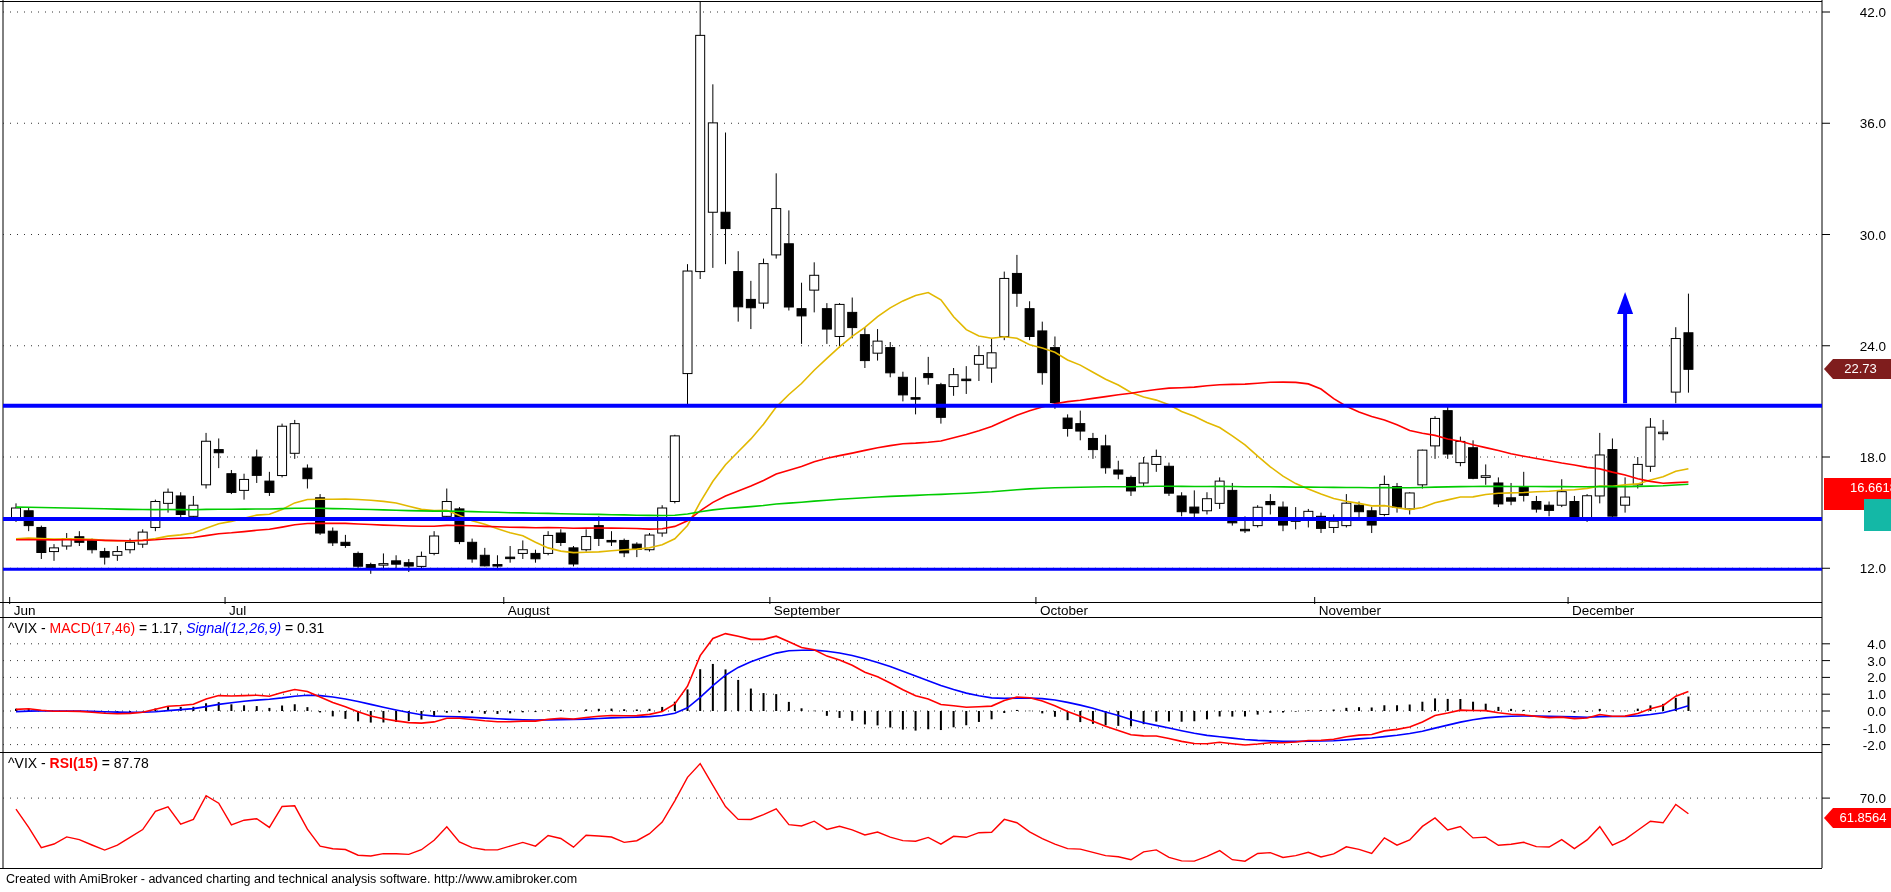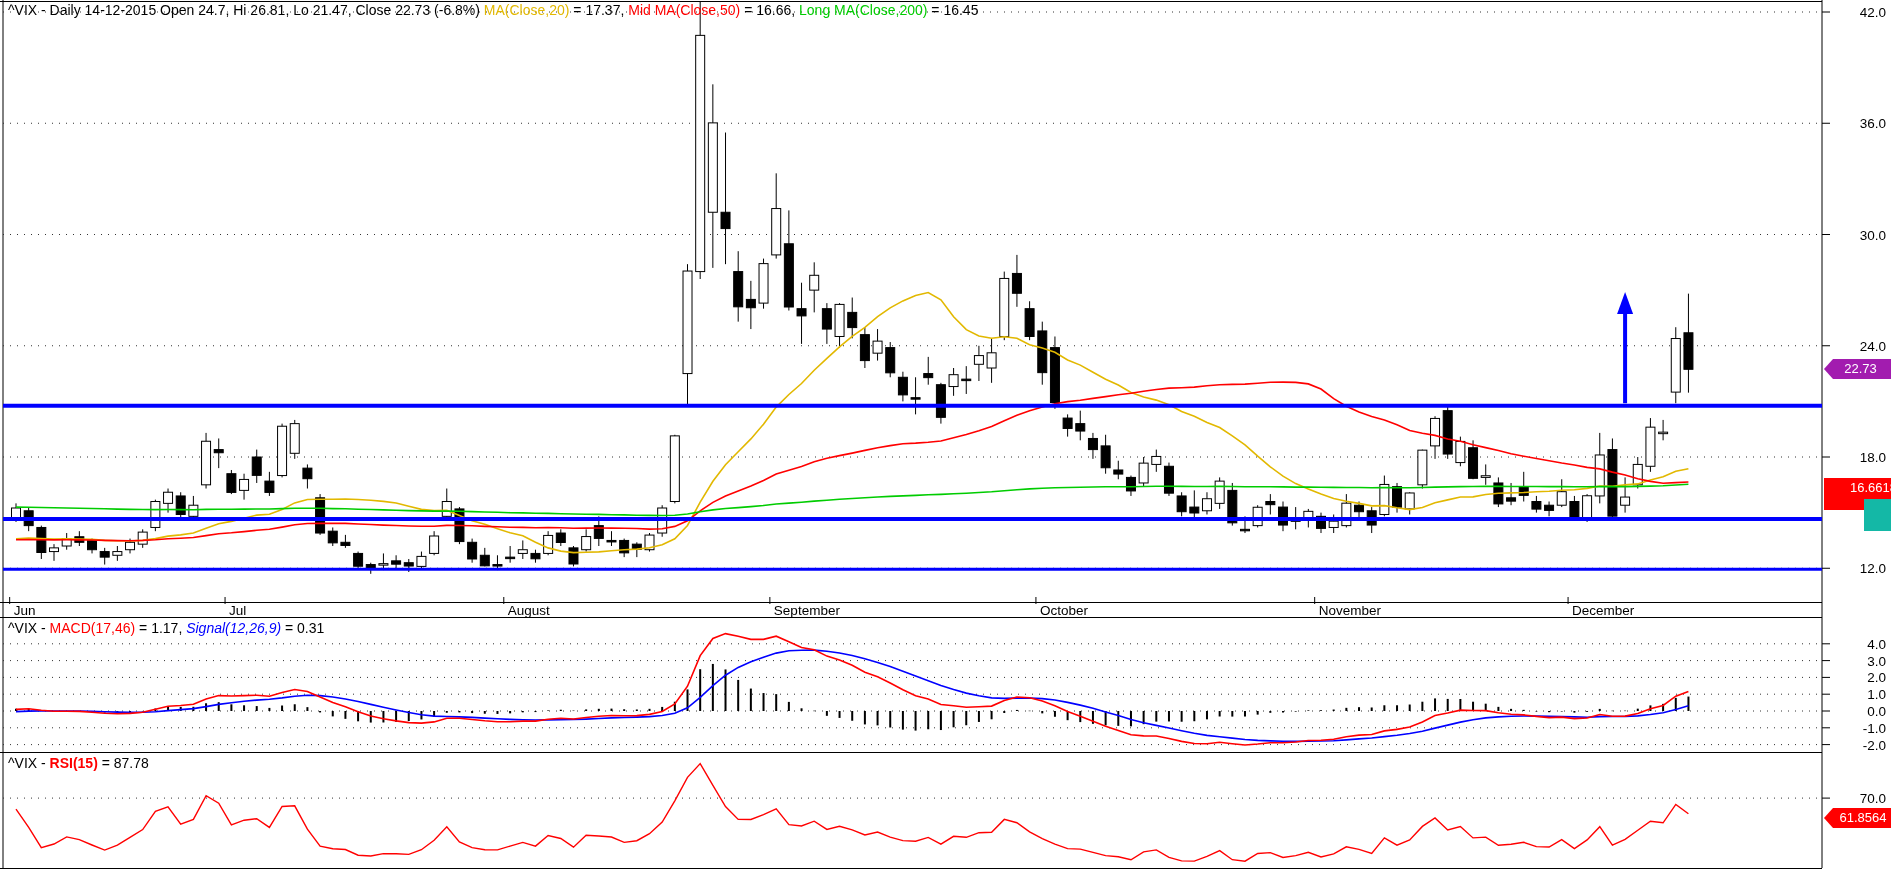--- a/index.html
+++ b/index.html
@@ -503,33 +503,31 @@
         <rect x="1649.43" y="705.3734380600301" width="2" height="5.626561939969861" fill="#000"></rect>
         <rect x="1662.1" y="703.8614615088267" width="2" height="7.138538491173335" fill="#000"></rect>
         <rect x="1674.77" y="697.858446037056" width="2" height="13.141553962944045" fill="#000"></rect>
         <rect x="1687.44" y="696.5792122328811" width="2" height="14.420787767118895" fill="#000"></rect>
       </g>
       <path d="M16.0 711.6L28.7 711.1L41.3 710.9L54.0 711.0L66.7 711.0L79.3 711.1L92.0 711.3L104.7 711.7L117.4 712.1L130.0 712.4L142.7 712.3L155.4 711.7L168.0 710.6L180.7 709.6L193.4 708.6L206.1 706.6L218.7 704.4L231.4 702.7L244.1 701.3L256.7 700.1L269.4 699.3L282.1 697.9L294.7 696.2L307.4 695.3L320.1 695.6L332.8 697.0L345.4 699.0L358.1 701.5L370.8 704.4L383.4 707.3L396.1 710.0L408.8 712.5L421.4 714.7L434.1 716.1L446.8 716.5L459.4 716.9L472.1 717.4L484.8 718.1L497.5 718.8L510.1 719.4L522.8 719.8L535.5 720.0L548.1 719.9L560.8 719.6L573.5 719.5L586.1 719.1L598.8 718.5L611.5 717.9L624.2 717.5L636.8 717.1L649.5 716.6L662.2 715.5L674.8 713.2L687.5 707.8L700.2 697.4L712.9 685.6L725.5 675.2L738.2 667.4L750.9 661.8L763.5 657.3L776.2 653.1L788.9 650.8L801.5 650.2L814.2 650.1L826.9 651.3L839.5 653.0L852.2 655.5L864.9 658.8L877.6 662.4L890.2 666.5L902.9 671.2L915.6 676.1L928.2 680.7L940.9 685.4L953.6 689.5L966.3 693.1L978.9 695.8L991.6 697.9L1004.3 698.4L1016.9 698.1L1029.6 698.0L1042.3 698.6L1054.9 700.0L1067.6 702.4L1080.3 705.1L1093.0 708.3L1105.6 711.9L1118.3 715.6L1131.0 719.5L1143.6 722.8L1156.3 725.4L1169.0 728.0L1181.6 730.7L1194.3 733.3L1207.0 735.4L1219.7 736.7L1232.3 738.1L1245.0 739.5L1257.7 740.4L1270.3 740.9L1283.0 741.2L1295.7 741.4L1308.3 741.2L1321.0 741.0L1333.7 740.7L1346.3 739.9L1359.0 738.9L1371.7 738.0L1384.4 736.6L1397.0 735.2L1409.7 733.5L1422.4 731.2L1435.0 728.1L1447.7 725.1L1460.4 722.1L1473.0 719.7L1485.7 717.9L1498.4 716.9L1511.1 716.3L1523.7 716.0L1536.4 716.1L1549.1 716.4L1561.7 716.5L1574.4 716.9L1587.1 717.2L1599.8 716.6L1612.4 716.5L1625.1 716.4L1637.8 715.9L1650.4 714.5L1663.1 712.7L1675.8 709.4L1688.4 705.8" fill="none" stroke="#0000ff" stroke-width="1.6" clip-path="url(#cpM)"></path>
       <path d="M16.0 709.4L28.7 708.8L41.3 710.3L54.0 711.2L66.7 711.2L79.3 711.4L92.0 712.2L104.7 713.3L117.4 713.7L130.0 713.4L142.7 712.3L155.4 709.3L168.0 706.2L180.7 705.5L193.4 704.3L206.1 698.9L218.7 695.6L231.4 696.0L244.1 695.6L256.7 695.2L269.4 696.2L282.1 692.4L294.7 689.5L307.4 691.4L320.1 697.1L332.8 702.4L345.4 706.8L358.1 711.8L370.8 716.0L383.4 718.8L396.1 720.9L408.8 722.6L421.4 723.1L434.1 721.9L446.8 718.3L459.4 718.3L472.1 719.5L484.8 720.8L497.5 721.8L510.1 721.8L522.8 721.1L535.5 721.1L548.1 719.3L560.8 718.3L573.5 719.0L586.1 717.5L598.8 716.3L611.5 715.5L624.2 715.7L636.8 715.6L649.5 714.4L662.2 711.5L674.8 703.9L687.5 686.2L700.2 655.6L712.9 638.5L725.5 633.6L738.2 636.3L750.9 639.4L763.5 639.4L776.2 636.2L788.9 641.7L801.5 647.5L814.2 649.7L826.9 656.1L839.5 660.0L852.2 665.2L864.9 672.3L877.6 676.8L890.2 683.0L902.9 689.8L915.6 695.7L928.2 698.9L940.9 704.5L953.6 705.8L966.3 707.3L978.9 706.7L991.6 706.1L1004.3 700.4L1016.9 697.0L1029.6 697.7L1042.3 701.0L1054.9 705.8L1067.6 711.6L1080.3 716.2L1093.0 721.2L1105.6 726.2L1118.3 730.5L1131.0 734.8L1143.6 735.9L1156.3 736.0L1169.0 738.5L1181.6 741.4L1194.3 743.5L1207.0 743.7L1219.7 742.2L1232.3 743.7L1245.0 745.0L1257.7 744.0L1270.3 742.7L1283.0 742.7L1295.7 742.0L1308.3 740.5L1321.0 740.3L1333.7 739.2L1346.3 736.7L1359.0 735.1L1371.7 734.5L1384.4 730.9L1397.0 729.4L1409.7 727.1L1422.4 721.9L1435.0 715.5L1447.7 713.0L1460.4 710.1L1473.0 710.5L1485.7 710.6L1498.4 712.7L1511.1 714.2L1523.7 714.9L1536.4 716.4L1549.1 717.6L1561.7 717.1L1574.4 718.6L1587.1 718.0L1599.8 714.5L1612.4 716.2L1625.1 716.1L1637.8 713.5L1650.4 708.8L1663.1 705.5L1675.8 696.2L1688.4 691.4" fill="none" stroke="#ff0000" stroke-width="1.6" clip-path="url(#cpM)"></path>
       <path d="M16.0 809.2L28.7 827.3L41.3 847.7L54.0 844.0L66.7 836.9L79.3 839.6L92.0 845.0L104.7 850.1L117.4 845.2L130.0 837.4L142.7 829.6L155.4 811.3L168.0 806.9L180.7 824.2L193.4 819.4L206.1 795.7L218.7 803.2L231.4 824.9L244.1 820.2L256.7 818.7L269.4 827.4L282.1 806.5L294.7 805.8L307.4 829.2L320.1 846.1L332.8 848.7L345.4 849.5L358.1 855.2L370.8 856.0L383.4 853.6L396.1 853.8L408.8 854.4L421.4 849.7L434.1 840.3L446.8 826.8L459.4 842.0L472.1 847.6L484.8 849.8L497.5 849.9L510.1 846.1L522.8 842.4L535.5 846.1L548.1 835.5L560.8 838.5L573.5 847.2L586.1 835.2L598.8 836.0L611.5 837.0L624.2 842.4L636.8 840.7L649.5 833.7L662.2 822.1L674.8 800.8L687.5 777.3L700.2 763.6L712.9 785.4L725.5 806.5L738.2 819.4L750.9 819.5L763.5 814.6L776.2 808.9L788.9 824.7L801.5 826.0L814.2 821.2L826.9 829.4L839.5 826.3L852.2 829.9L864.9 835.0L877.6 832.1L890.2 837.2L902.9 840.6L915.6 841.2L928.2 837.4L940.9 844.1L953.6 836.3L966.3 837.3L978.9 832.7L991.6 832.2L1004.3 819.4L1016.9 822.7L1029.6 831.8L1042.3 838.7L1054.9 844.1L1067.6 848.6L1080.3 849.1L1093.0 852.4L1105.6 855.6L1118.3 856.7L1131.0 859.8L1143.6 851.8L1156.3 849.9L1169.0 857.4L1181.6 860.9L1194.3 861.1L1207.0 856.4L1219.7 850.6L1232.3 859.7L1245.0 861.2L1257.7 853.5L1270.3 852.6L1283.0 857.5L1295.7 855.6L1308.3 852.3L1321.0 856.9L1333.7 853.9L1346.3 846.8L1359.0 849.4L1371.7 853.5L1384.4 837.8L1397.0 845.1L1409.7 840.0L1422.4 826.4L1435.0 818.0L1447.7 830.0L1460.4 826.6L1473.0 837.9L1485.7 837.1L1498.4 845.3L1511.1 844.3L1523.7 842.3L1536.4 846.6L1549.1 847.0L1561.7 839.7L1574.4 848.6L1587.1 839.9L1599.8 826.7L1612.4 845.2L1625.1 839.4L1637.8 830.3L1650.4 821.2L1663.1 822.8L1675.8 804.4L1688.4 813.7" fill="none" stroke="#ff0000" stroke-width="1.4" clip-path="url(#cpR)"></path>
     </svg>
 
-  <div class="ttl" style="left:8px;top:2px;">
-    <span>^VIX - Daily 14-12-2015 Open 24.7, Hi 26.81, Lo 21.47, Close 22.73 (-6.8%) </span><span style="color: rgb(226, 184, 0);">MA(Close,20)</span><span> = 17.37, </span><span style="color: rgb(255, 0, 0);">Mid MA(Close,50)</span><span> = 16.66, </span><span style="color: rgb(0, 204, 0);">Long MA(Close,200)</span><span> = 16.45</span>
-  </div>
 
   <div class="ttl" style="left:8px;top:620px;">
     <span>^VIX - </span><span style="color: rgb(255, 0, 0);">MACD(17,46)</span><span> = 1.17, </span><span style="color: rgb(0, 0, 255); font-style: italic;">Signal(12,26,9)</span><span> = 0.31</span>
   </div>
 
   <div class="ttl" style="left:8px;top:755px;">
     <span>^VIX - </span><span style="color: rgb(255, 0, 0); font-weight: bold;">RSI(15)</span><span> = 87.78</span>
   </div>
 
-  <div class="badge" style="left: 1824px; top: 359px; width: 53px; color: rgb(255, 255, 255); background: #a21caf;">22.73</div>
+  <div class="badge" style="left: 1824px; top: 359px; width: 53px; color: rgb(255, 255, 255); background: #7f1d1d;">22.73</div>
 
   <div class="badge-flat" style="left: 1824px; top: 478px; width: 59px; color: rgb(255, 255, 255); background: rgb(255, 0, 0);">16.6618</div>
 
   <div class="badge-flat" style="left: 1864px; top: 499px; width: 59px; color: rgb(0, 0, 0); background: #14b8a6;">16.4536</div>
 
   <div class="badge" style="left: 1824px; top: 808px; width: 58px; color: rgb(255, 255, 255); background: rgb(255, 0, 0);">61.8564</div>
 
+  <div id="footer" style="left:6px;top:872px;">Created with AmiBroker - advanced charting and technical analysis software. http://www.amibroker.com</div>
 </div>
 
 </body></html>

